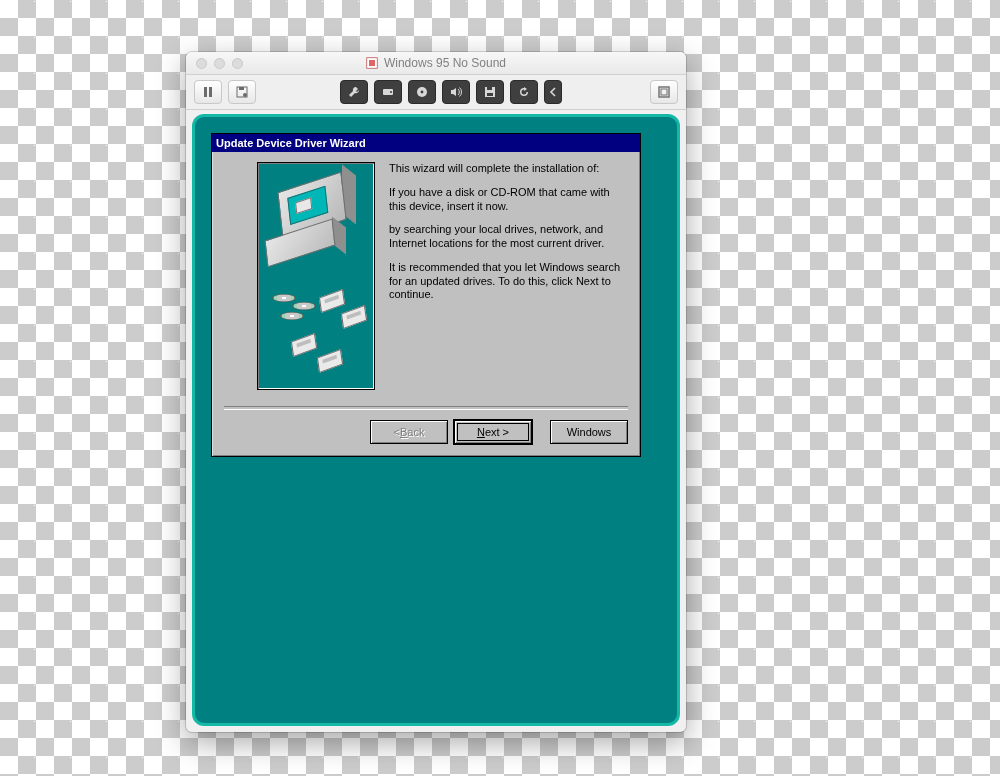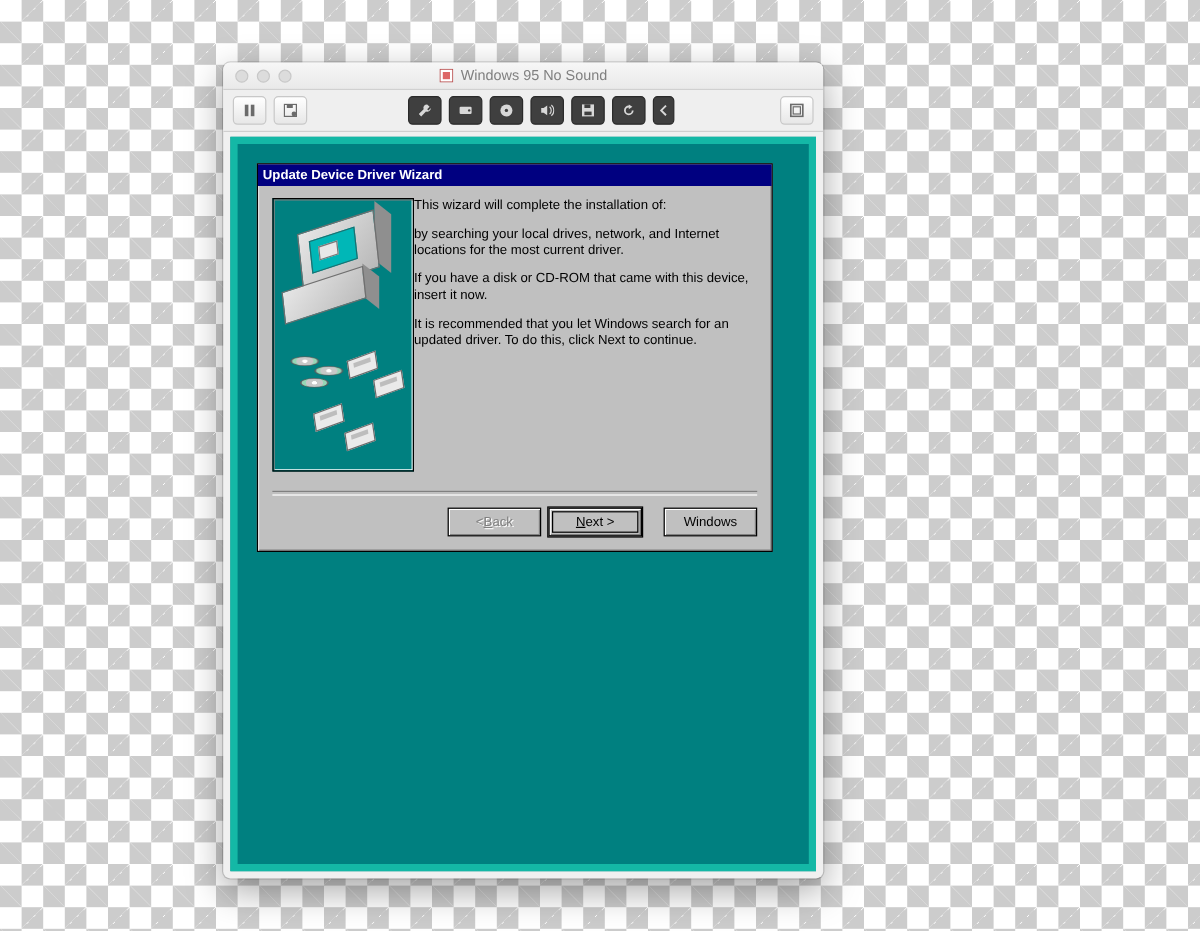--- a/index.html
+++ b/index.html
@@ -56,39 +56,39 @@
     color:#6b6b6b;font-size:12px;
   }
   .mac-tbtn.dark{background:#3f3f3f;border-color:#2a2a2a;color:#d8d8d8;}
   .tspacer{flex:0 0 72px;}
   .tgrow{flex:1;}
 
   
   .emu{
     position:absolute;left:6px;right:6px;top:62px;bottom:6px;
     background:#008080;
-    border:6px solid #14b8a6;border-radius:0;
+    border:3px solid #14b8a6;border-radius:12px;
   }
 
   
   .win95{
     position:absolute;left:16px;top:16px;
     width:428px;
     background:#c0c0c0;
     border:1px solid #000;
     box-shadow:inset 1px 1px 0 #dfdfdf,inset -1px -1px 0 #808080;
     font-family:"MS Sans Serif","Tahoma",sans-serif;
   }
   .win95-title{
     background:#000080;color:#fff;
     font-size:11px;font-weight:bold;
     padding:2px 4px;height:14px;line-height:14px;
   }
   .win95-body{padding:10px 12px 12px 12px;}
-  .wiz-row{display:flex;}
+  .wiz-row{display:flex;gap:14px;margin-left:33px;}
   .wiz-pic{
     width:116px;height:226px;background:#008080;
     border:1px solid #000;box-shadow:inset 1px 1px 0 #808080,inset -1px -1px 0 #fff;
     position:relative;flex-shrink:0;
   }
   .wiz-text{flex:1;font-size:11px;color:#000;line-height:1.25;}
   .wiz-text p{margin:0 0 10px 0;}
   .wiz-text .device{margin:0 0 16px 10px;}
   .wiz-sep{
     margin:16px 0 10px 0;height:2px;
@@ -242,23 +242,23 @@
               <div class="disc d1"></div>
               <div class="disc d2"></div>
               <div class="disc d3"></div>
               <div class="flop f1"></div>
               <div class="flop f2"></div>
               <div class="flop f3"></div>
               <div class="flop f4"></div>
             </div>
             <div class="wiz-text">
               <p>This wizard will complete the installation of:</p>
+              <p>If you have a disk or CD-ROM that came with this device, insert it now.</p>
               <p>by searching your local drives, network, and Internet locations for the most current driver.</p>
-              <p>If you have a disk or CD-ROM that came with this device, insert it now.</p>
-              <p>It is recommended that you let Windows search for an updated driver. To do this, click Next to continue.</p>
+              <p>It is recommended that you let Windows search for an updated drives. To do this, click Next to continue.</p>
             </div>
           </div>
           <div class="wiz-sep"></div>
           <div class="wiz-btns">
             <div class="w95btn disabled">
               <span>&lt; </span>
                 <span class="u">B</span>
                 <span>ack</span>
             </div>
             <div class="w95btn focus">

